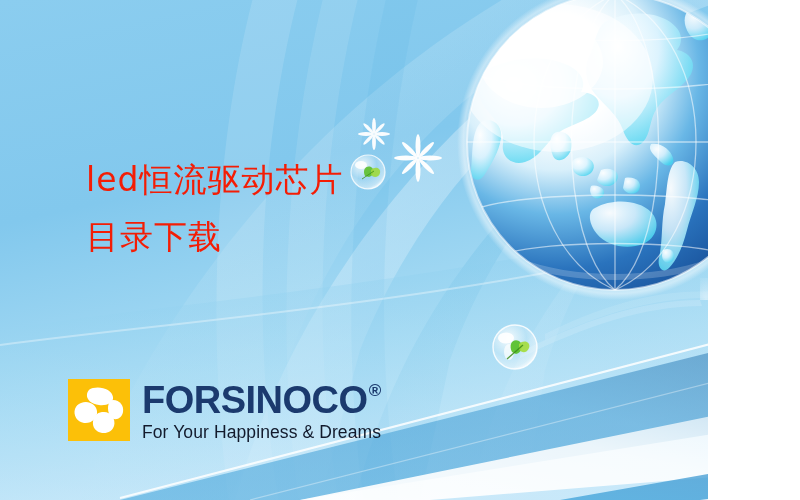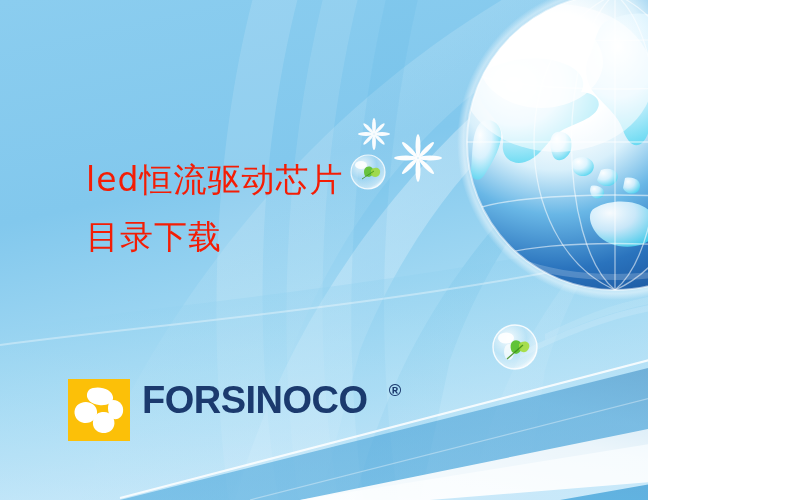--- a/index.html
+++ b/index.html
@@ -2,21 +2,21 @@
 <html><head>
 <meta charset="utf-8">
 <style>
   html, body {
     margin: 0;
     padding: 0;
     background: #ffffff;
   }
   #banner {
     position: relative;
-    width: 648px;
+    width: 708px;
     height: 500px;
     overflow: hidden;
     font-family: "Liberation Sans", "DejaVu Sans", sans-serif;
     background: linear-gradient(160deg, #8ccdee 0%, #7fc6ec 35%, #a9dcf4 70%, #bfe4f7 100%);
   }
 
   
   .bg-layer {
     position: absolute;
     inset: 0;
@@ -77,21 +77,20 @@
   }
   .logo-wordmark {
     font-size: 38px;
     font-weight: bold;
     color: #1b3a6e;
     letter-spacing: -0.5px;
     line-height: 1;
     font-family: "Liberation Sans", sans-serif;
     display: flex;
     align-items: flex-start;
-    gap: 20px;
   }
   .logo-reg {
     font-size: 17px;
     line-height: 1;
     margin-top: 1px;
     margin-left: 1px;
     font-weight: bold;
   }
   .logo-tagline {
     font-size: 17.5px;
@@ -357,16 +356,17 @@
         <path d="M45,21 C52,21 56,27 55,33 C54,39 48,42 44,39 C40,36 39,28 41,24 C42,22 43,21 45,21 Z" fill="#ffffff"></path>
         <path d="M13,24 C20,21 28,25 29,32 C30,39 23,45 16,44 C9,43 5,36 7,30 C8,27 10,25 13,24 Z" fill="#ffffff"></path>
         <path d="M36,33 C43,33 48,40 46,47 C44,54 35,56 29,52 C23,48 24,39 29,35 C31,33.5 33,33 36,33 Z" fill="#ffffff"></path>
       </svg>
     </div>
     <div class="logo-text">
       <div class="logo-wordmark">
         <span>FORSINOCO</span>
         <span class="logo-reg">®</span>
       </div>
+      <div class="logo-tagline">For Your Happiness &amp; Dreams</div>
     </div>
   </div>
 
 </div>
 
 </body></html>

